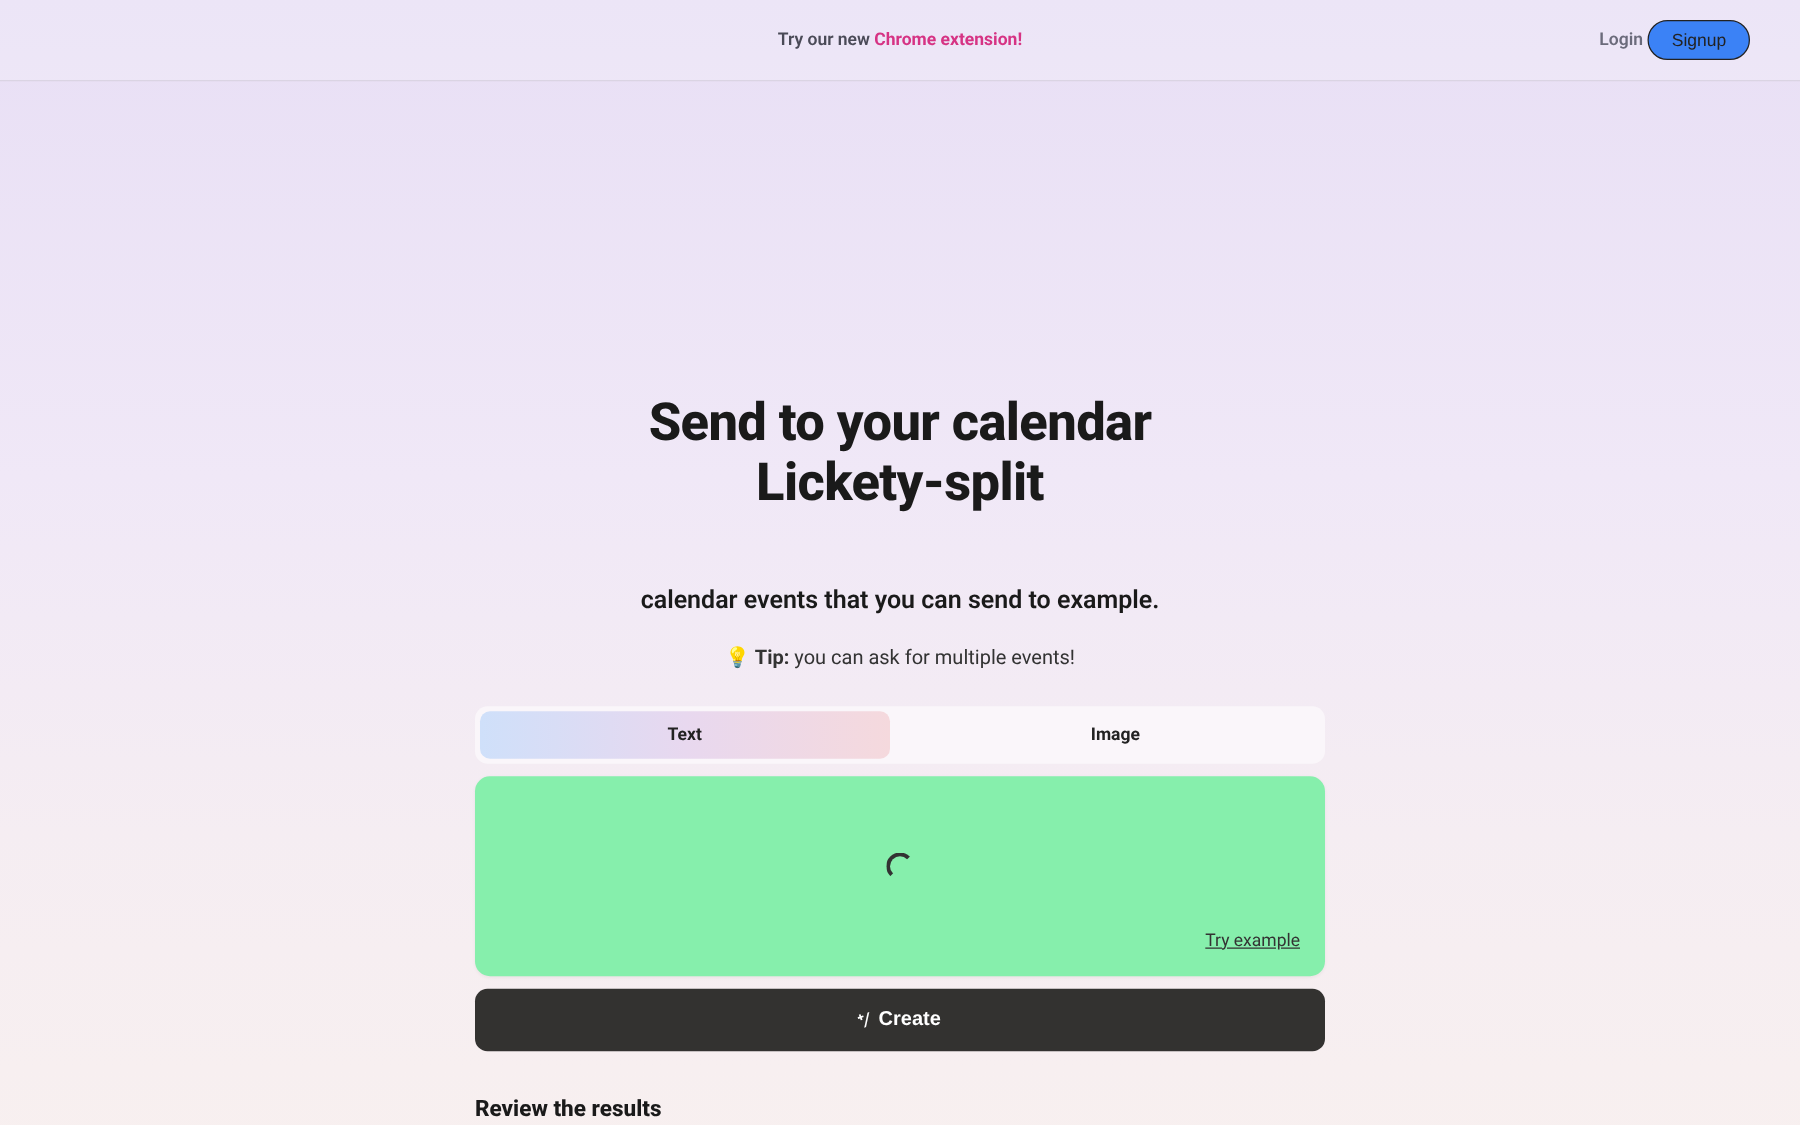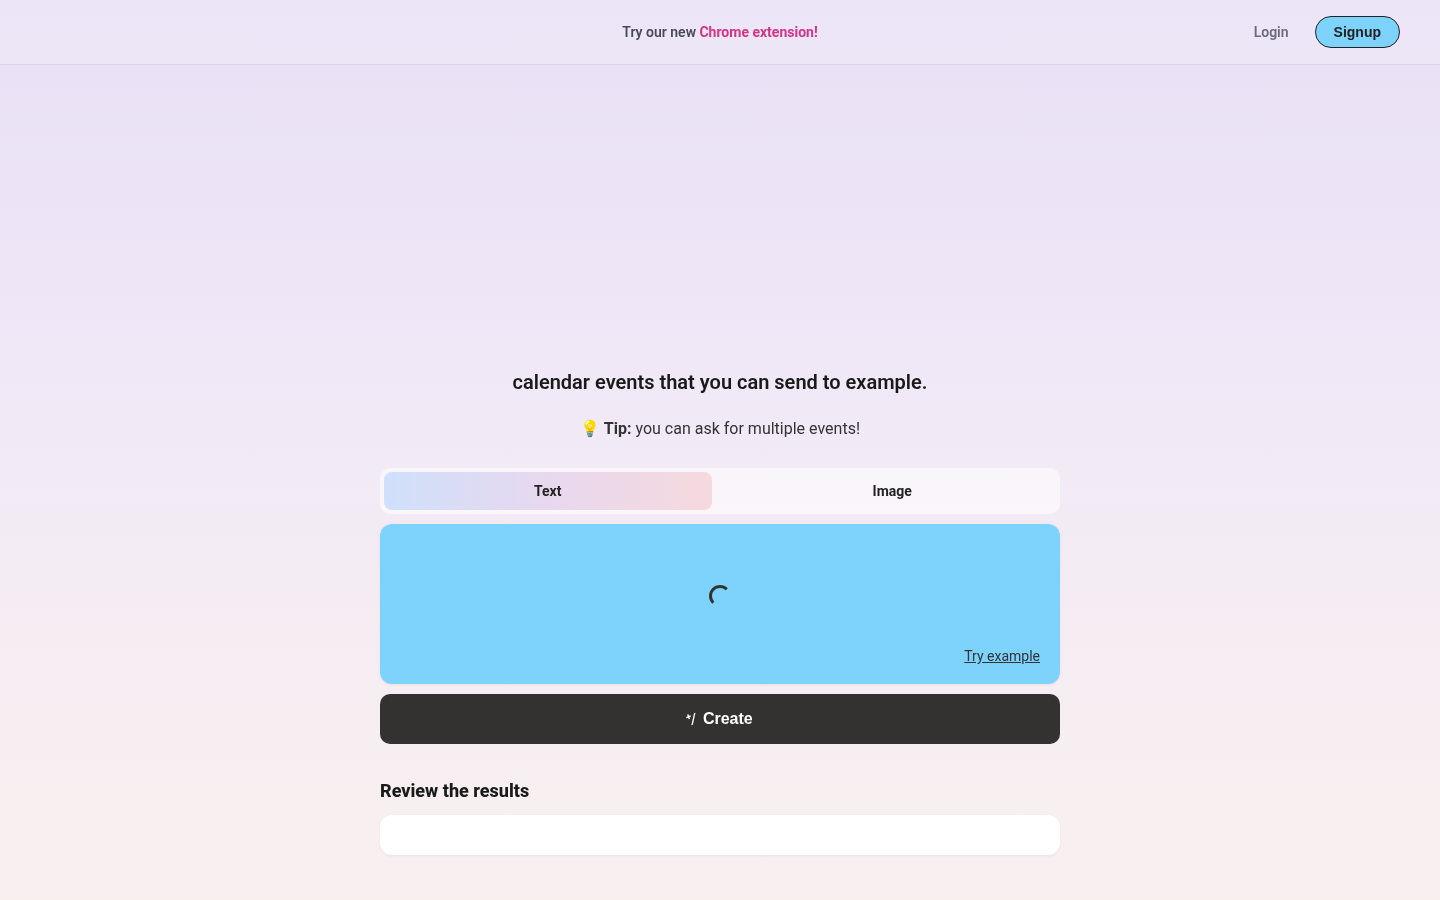--- a/index.html
+++ b/index.html
@@ -29,33 +29,33 @@
       color: #d63384;
       font-weight: 700;
     }
     .auth-buttons {
       position: absolute;
       right: 40px;
       top: 50%;
       transform: translateY(-50%);
       display: flex;
       align-items: center;
-      gap: 26px;
+      gap: 4px;
     }
     .login-link {
       font-size: 14px;
       font-weight: 600;
       color: #6b6b7b;
       cursor: pointer;
     }
     .signup-btn {
       font-size: 14px;
-      font-weight: 700;
+      font-weight: 400;
       color: #222;
-      background: #7dd3fc;
+      background: #3b82f6;
       border: 1.5px solid #222;
       border-radius: 20px;
       padding: 7px 18px;
       cursor: pointer;
     }
     .main {
       max-width: 680px;
       margin: 0 auto;
       padding-top: 250px;
       text-align: center;
@@ -97,21 +97,21 @@
       font-weight: 700;
       border-radius: 8px;
       cursor: pointer;
       color: #222;
     }
     .tab.active {
       background: linear-gradient(90deg, #cfe0fa 0%, #e8d8ef 50%, #f5d9dd 100%);
     }
     .input-card {
       margin-top: 10px;
-      background: #7dd3fc;
+      background: #86efac;
       border-radius: 12px;
       padding: 20px;
       min-height: 160px;
       position: relative;
       display: flex;
       flex-direction: column;
       box-shadow: 0 1px 3px rgba(0,0,0,0.05);
     }
     .spinner-wrap {
       flex: 1;
@@ -181,20 +181,24 @@
   <div class="top-bar-promo">
     <span>Try our new </span><span class="highlight">Chrome extension!</span>
   </div>
   <div class="auth-buttons">
     <span class="login-link">Login</span>
     <button class="signup-btn">Signup</button>
   </div>
 </div>
 
 <div class="main">
+  <h1 class="hero-title">
+    <span>Send to your calendar</span><br>
+    <span>Lickety-split</span>
+  </h1>
   <p class="hero-sub">
     <br>
     <span>calendar events that you can send to example.</span>
   </p>
   <p class="tip-line">
     <span>💡</span>
     <span class="tip-label">Tip:</span><span> you can ask for multiple events!</span>
   </p>
 
   <div class="tabs">

